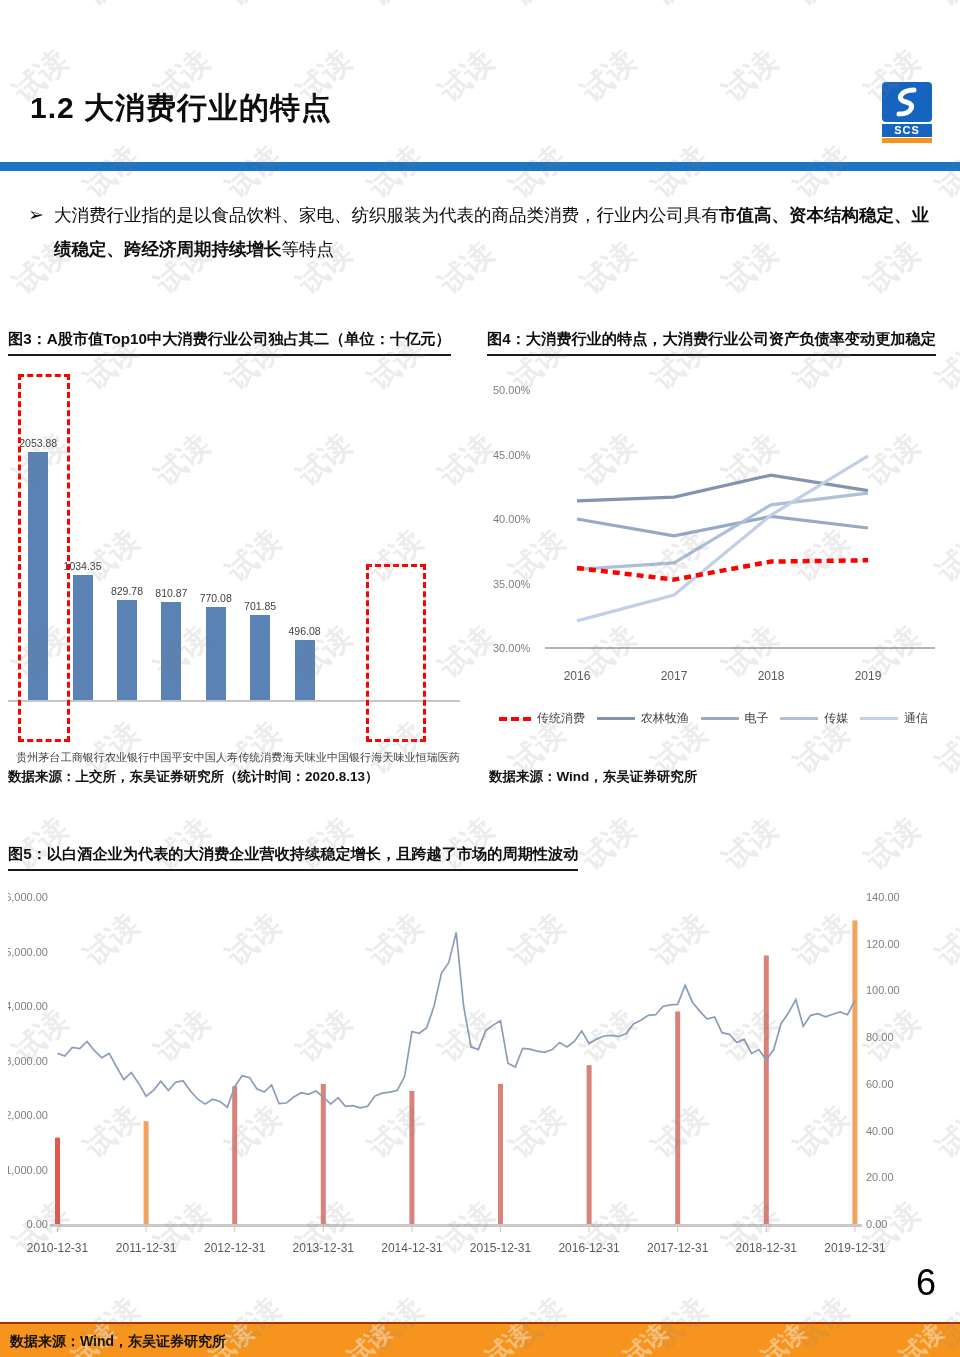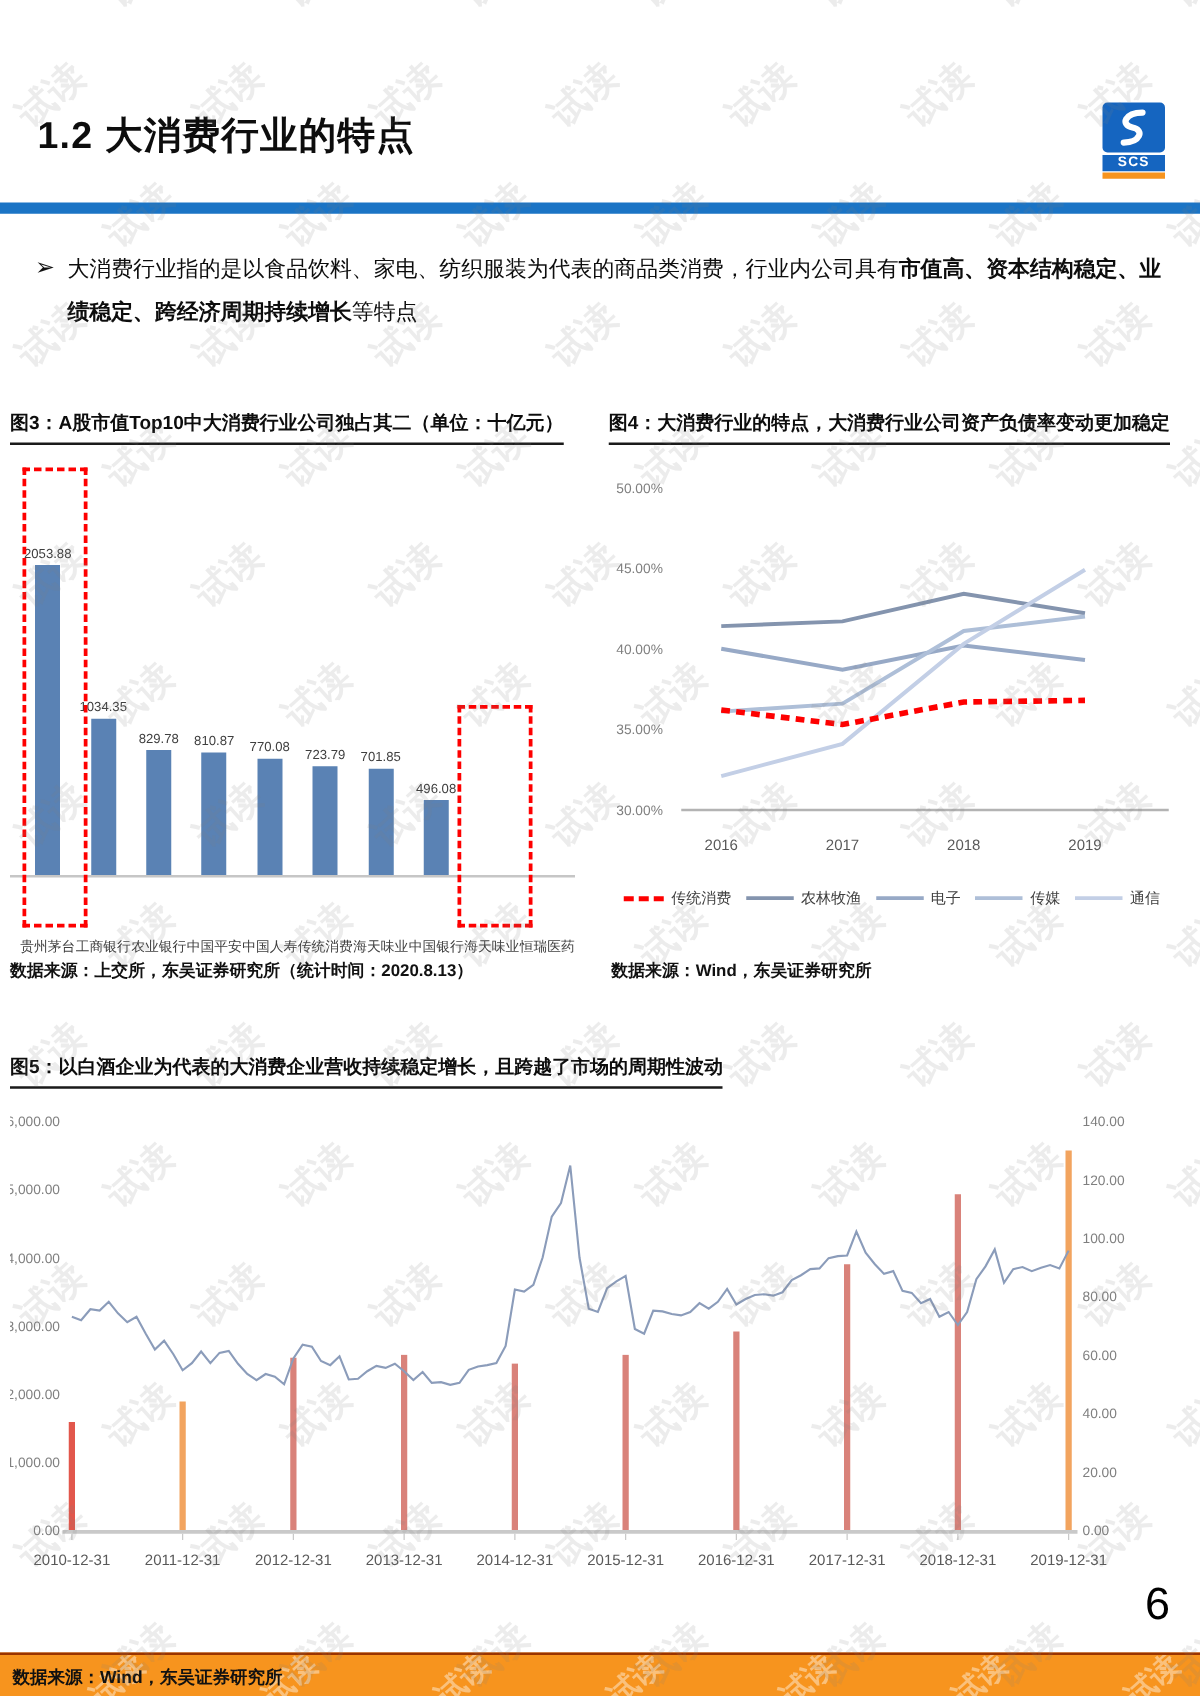--- a/index.html
+++ b/index.html
@@ -233,24 +233,20 @@
           </div>
           <div class="f3col">
             <span class="f3val">810.87</span>
             <div class="f3bar" style="height: 98px; background: rgb(90, 130, 180);"></div>
           </div>
           <div class="f3col">
             <span class="f3val">770.08</span>
             <div class="f3bar" style="height: 93px; background: rgb(90, 130, 180);"></div>
           </div>
           <div class="f3col">
-            <span class="f3val">723.79</span>
-            <div class="f3bar" style="height: 87px; background: rgb(90, 130, 180);"></div>
-          </div>
-          <div class="f3col">
             <span class="f3val">701.85</span>
             <div class="f3bar" style="height: 85px; background: rgb(90, 130, 180);"></div>
           </div>
           <div class="f3col">
             <span class="f3val">496.08</span>
             <div class="f3bar" style="height: 60px; background: rgb(90, 130, 180);"></div>
           </div>
         </div>
       <div class="f3axis"></div>
     </div>

